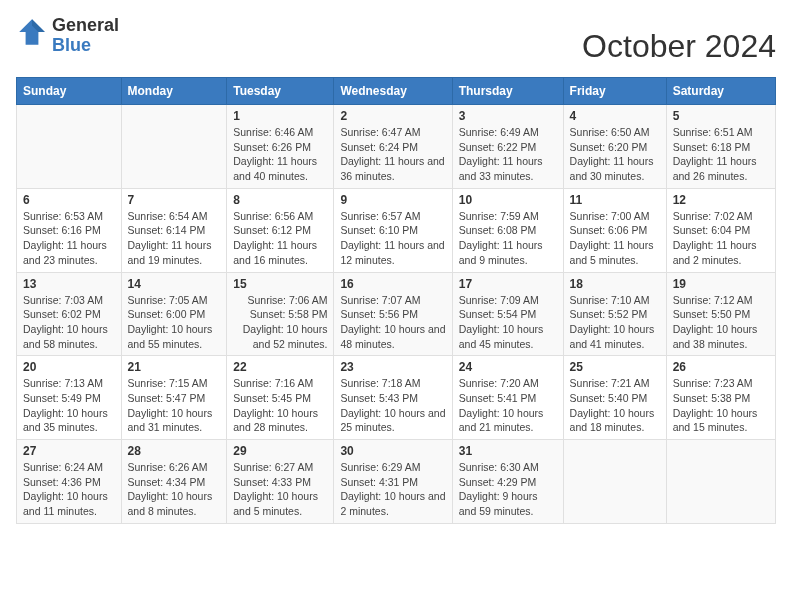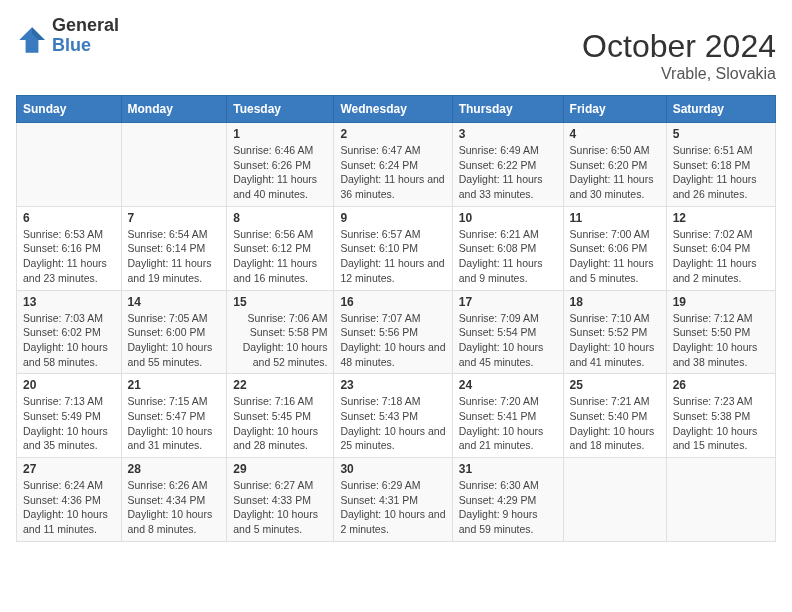--- a/index.html
+++ b/index.html
@@ -11,21 +11,21 @@
       padding: 16px;
     }
     .header {
       display: flex;
       justify-content: space-between;
       align-items: flex-start;
       margin-bottom: 12px;
     }
     .logo {
       display: flex;
-      align-items: flex-end;
+      align-items: flex-start;
       gap: 4px;
     }
     .logo-text {
       display: flex;
       flex-direction: column;
       font-size: 18px;
       font-weight: bold;
       color: #333;
       line-height: 1.1;
     }
@@ -102,21 +102,20 @@
       <polygon points="20,4 36,20 28,20 28,36 12,36 12,20 4,20" fill="#3a7abf"></polygon>
       <polygon points="20,4 36,20 28,20 20,12" fill="#2d6aa8"></polygon>
     </svg>
     <div class="logo-text">
       <span>General</span>
       <span style="color:#3a7abf;">Blue</span>
     </div>
   </div>
   <div class="title-block">
     <h1>October 2024</h1>
-    <h2>Vrable, Slovakia</h2>
   </div>
 </div>
 
 <table>
   <thead>
     <tr>
     <th>Sunday</th>
         <th>Monday</th>
         <th>Tuesday</th>
         <th>Wednesday</th>
@@ -180,21 +179,21 @@
 Daylight: 11 hours and 16 minutes.</div>
         </td>
         <td>
           <span class="day-num">9</span>
           <div class="cell-text" style="white-space: pre-line;">Sunrise: 6:57 AM
 Sunset: 6:10 PM
 Daylight: 11 hours and 12 minutes.</div>
         </td>
         <td>
           <span class="day-num">10</span>
-          <div class="cell-text" style="white-space: pre-line;">Sunrise: 6:21 AM
+          <div class="cell-text" style="white-space: pre-line;">Sunrise: 7:59 AM
 Sunset: 6:08 PM
 Daylight: 11 hours and 9 minutes.</div>
         </td>
         <td>
           <span class="day-num">11</span>
           <div class="cell-text" style="white-space: pre-line;">Sunrise: 7:00 AM
 Sunset: 6:06 PM
 Daylight: 11 hours and 5 minutes.</div>
         </td>
         <td>

